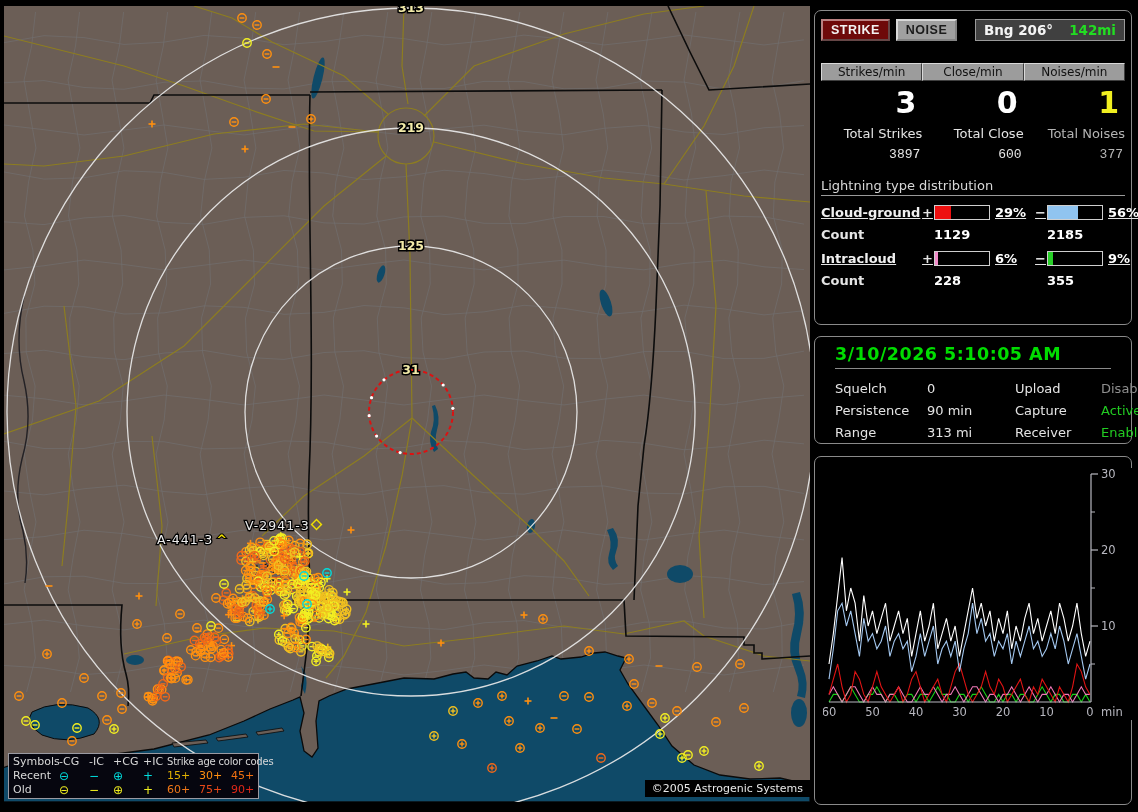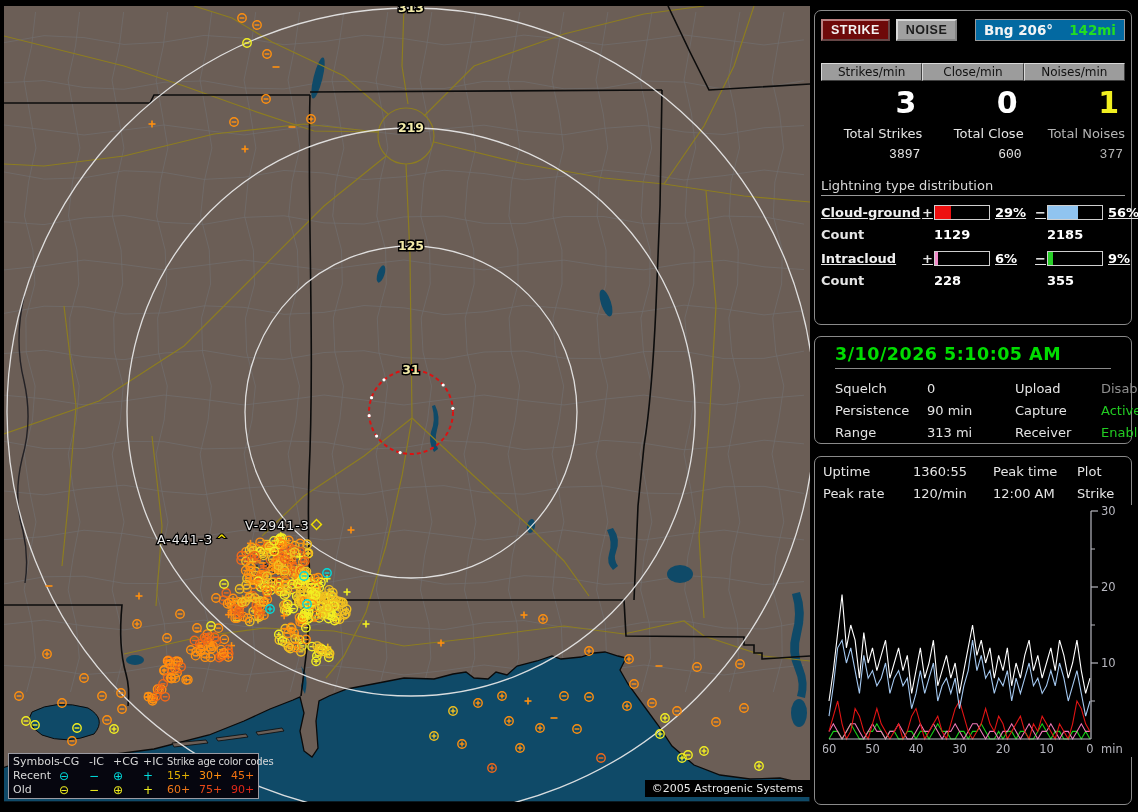--- a/index.html
+++ b/index.html
@@ -22,21 +22,21 @@
   .panel{position:absolute;left:814px;width:318px;background:#000;border:1px solid #8a8a8a;
     border-radius:7px;box-sizing:border-box;color:#e4e4e4;font-size:13px;}
   #panelA{top:10px;height:315px;padding:8px 6px 0 6px;}
   #panelB{top:336px;height:108px;padding:7px 20px;}
   #panelC{top:456px;height:349px;padding:7px 8px;}
 
   .btnrow{display:flex;align-items:center;gap:6px;}
   .btn{font-weight:bold;font-size:12.5px;padding:2px 8px;letter-spacing:.5px;cursor:pointer;}
   .btn-strike{background:#6e0909;color:#f2f2f2;border:2px outset #b98080;}
   .btn-noise{background:#a0a0a0;color:#1c1c1c;border:2px outset #d8d8d8;}
-  .bng{margin-left:auto;background:#0369a1;border:1px solid #9a9a9a;padding:2px 8px;display:flex;gap:16px;font-weight:bold;font-size:13.5px;}
+  .bng{margin-left:auto;background:#404040;border:1px solid #9a9a9a;padding:2px 8px;display:flex;gap:16px;font-weight:bold;font-size:13.5px;}
   .bng .b1{color:#f4f4f4;}
   .bng .b2{color:#22dd22;}
 
   .cnt-grid{display:grid;grid-template-columns:1fr 1fr 1fr;margin-top:22px;}
   .minibtn{background:#9c9c9c;color:#111;font-size:12px;text-align:center;padding:1px 2px;
     border-top:1px solid #d9d9d9;border-left:1px solid #d9d9d9;border-right:1px solid #3f3f3f;border-bottom:1px solid #3f3f3f;cursor:pointer;}
   .bigval{font-size:30px;font-weight:bold;text-align:right;padding:4px 6px 2px 0;color:#fff;}
   .tot-label{text-align:right;padding-top:4px;}
   .tot-val{text-align:right;padding:6px 2px 0 0;font-family:Liberation Mono, monospace;}
   .col-dim{color:#b4b4b4;}
@@ -2615,30 +2615,20 @@
       <span class="t">Capture</span>
       <span class="ok">Active</span>
       <span class="t">Range</span>
       <span class="t">313 mi</span>
       <span class="t">Receiver</span>
       <span class="ok">Enabled</span>
     </div>
   </div>
 
   <div class="panel" id="panelC">
-    <div class="rt-grid">
-      <span class="t">Uptime</span>
-      <span class="t">1360:55</span>
-      <span class="t">Peak time</span>
-      <span class="t">Plot</span>
-      <span class="t">Peak rate</span>
-      <span class="t">120/min</span>
-      <span class="t">12:00 AM</span>
-      <span class="t">Strike</span>
-    </div>
     <svg id="trend-chart" width="310" height="252" viewBox="0 0 310 252">
         <rect x="0" y="0" width="310" height="252" fill="#000"></rect>
         <polyline points="6,234 10.35,226.4 14.7,226.4 19.05,234 23.4,226.4 27.75,218.8 32.1,226.4 36.45,234 40.8,234 45.15,226.4 49.5,226.4 53.85,218.8 58.2,226.4 62.55,234 66.9,226.4 71.25,226.4 75.6,234 79.95,234 84.3,226.4 88.65,226.4 93,234 97.35,226.4 101.7,226.4 106.05,234 110.4,226.4 114.75,218.8 119.1,226.4 123.45,226.4 127.8,234 132.15,234 136.5,226.4 140.85,226.4 145.2,234 149.55,226.4 153.9,226.4 158.25,218.8 162.6,226.4 166.95,234 171.3,234 175.65,226.4 180,234 184.35,226.4 188.7,226.4 193.05,234 197.4,226.4 201.75,226.4 206.1,234 210.45,234 214.8,226.4 219.15,218.8 223.5,226.4 227.85,234 232.2,226.4 236.55,226.4 240.9,234 245.25,234 249.6,226.4 253.95,226.4 258.3,234 262.65,226.4 267,234 " fill="none" stroke="#18d018" stroke-width="1.1"></polyline>
         <polyline points="6,226.4 10.35,218.8 14.7,226.4 19.05,234 23.4,226.4 27.75,218.8 32.1,218.8 36.45,226.4 40.8,234 45.15,226.4 49.5,218.8 53.85,226.4 58.2,226.4 62.55,234 66.9,226.4 71.25,226.4 75.6,218.8 79.95,226.4 84.3,234 88.65,234 93,226.4 97.35,218.8 101.7,226.4 106.05,226.4 110.4,218.8 114.75,226.4 119.1,234 123.45,226.4 127.8,226.4 132.15,218.8 136.5,226.4 140.85,234 145.2,226.4 149.55,218.8 153.9,218.8 158.25,226.4 162.6,234 166.95,226.4 171.3,226.4 175.65,234 180,226.4 184.35,226.4 188.7,218.8 193.05,226.4 197.4,234 201.75,226.4 206.1,218.8 210.45,226.4 214.8,234 219.15,226.4 223.5,226.4 227.85,218.8 232.2,226.4 236.55,234 240.9,226.4 245.25,226.4 249.6,234 253.95,226.4 258.3,218.8 262.65,226.4 267,226.4 " fill="none" stroke="#f078b8" stroke-width="1.1"></polyline>
         <polyline points="6,226.4 10.35,211.2 14.7,196 19.05,218.8 23.4,234 27.75,226.4 32.1,203.6 36.45,211.2 40.8,226.4 45.15,234 49.5,218.8 53.85,203.6 58.2,218.8 62.55,226.4 66.9,234 71.25,226.4 75.6,218.8 79.95,234 84.3,226.4 88.65,211.2 93,203.6 97.35,218.8 101.7,234 106.05,226.4 110.4,218.8 114.75,211.2 119.1,226.4 123.45,234 127.8,218.8 132.15,203.6 136.5,196 140.85,211.2 145.2,226.4 149.55,234 153.9,226.4 158.25,218.8 162.6,203.6 166.95,218.8 171.3,226.4 175.65,211.2 180,218.8 184.35,234 188.7,226.4 193.05,218.8 197.4,211.2 201.75,226.4 206.1,234 210.45,218.8 214.8,226.4 219.15,211.2 223.5,218.8 227.85,226.4 232.2,234 236.55,218.8 240.9,226.4 245.25,234 249.6,218.8 253.95,196 258.3,203.6 262.65,218.8 267,226.4 " fill="none" stroke="#e01414" stroke-width="1.1"></polyline>
         <polyline points="6,211.2 10.35,180.8 14.7,142.8 19.05,135.2 23.4,158 27.75,142.8 32.1,165.6 36.45,188.4 40.8,150.4 45.15,173.2 49.5,165.6 53.85,180.8 58.2,173.2 62.55,158 66.9,188.4 71.25,173.2 75.6,165.6 79.95,180.8 84.3,173.2 88.65,203.6 93,188.4 97.35,165.6 101.7,188.4 106.05,173.2 110.4,158 114.75,196 119.1,180.8 123.45,173.2 127.8,188.4 132.15,173.2 136.5,203.6 140.85,180.8 145.2,165.6 149.55,135.2 153.9,165.6 158.25,150.4 162.6,173.2 166.95,165.6 171.3,188.4 175.65,173.2 180,180.8 184.35,165.6 188.7,196 193.05,173.2 197.4,188.4 201.75,173.2 206.1,158 210.45,180.8 214.8,173.2 219.15,188.4 223.5,180.8 227.85,165.6 232.2,180.8 236.55,158 240.9,173.2 245.25,196 249.6,180.8 253.95,165.6 258.3,188.4 262.65,211.2 267,196 " fill="none" stroke="#a4c8f0" stroke-width="1.1"></polyline>
         <polyline points="6,196 10.35,165.6 14.7,127.6 19.05,89.6 23.4,142.8 27.75,120 32.1,135.2 36.45,173.2 40.8,127.6 45.15,158 49.5,142.8 53.85,165.6 58.2,150.4 62.55,135.2 66.9,173.2 71.25,158 75.6,142.8 79.95,165.6 84.3,150.4 88.65,188.4 93,165.6 97.35,142.8 101.7,173.2 106.05,158 110.4,135.2 114.75,180.8 119.1,165.6 123.45,150.4 127.8,173.2 132.15,158 136.5,188.4 140.85,165.6 145.2,142.8 149.55,120 153.9,150.4 158.25,135.2 162.6,158 166.95,142.8 171.3,173.2 175.65,150.4 180,165.6 184.35,142.8 188.7,180.8 193.05,158 197.4,173.2 201.75,150.4 206.1,135.2 210.45,165.6 214.8,150.4 219.15,173.2 223.5,158 227.85,142.8 232.2,165.6 236.55,135.2 240.9,150.4 245.25,173.2 249.6,158 253.95,135.2 258.3,165.6 262.65,188.4 267,173.2 " fill="none" stroke="#ffffff" stroke-width="1.1"></polyline>
         <line x1="268" y1="6" x2="268" y2="234" stroke="#b8b8c0" stroke-width="1.2"></line>
         <line x1="6" y1="234" x2="268" y2="234" stroke="#b8b8c0" stroke-width="1.2"></line>
         <line x1="268" y1="158" x2="275" y2="158" stroke="#b8b8c0" stroke-width="1.2"></line>

